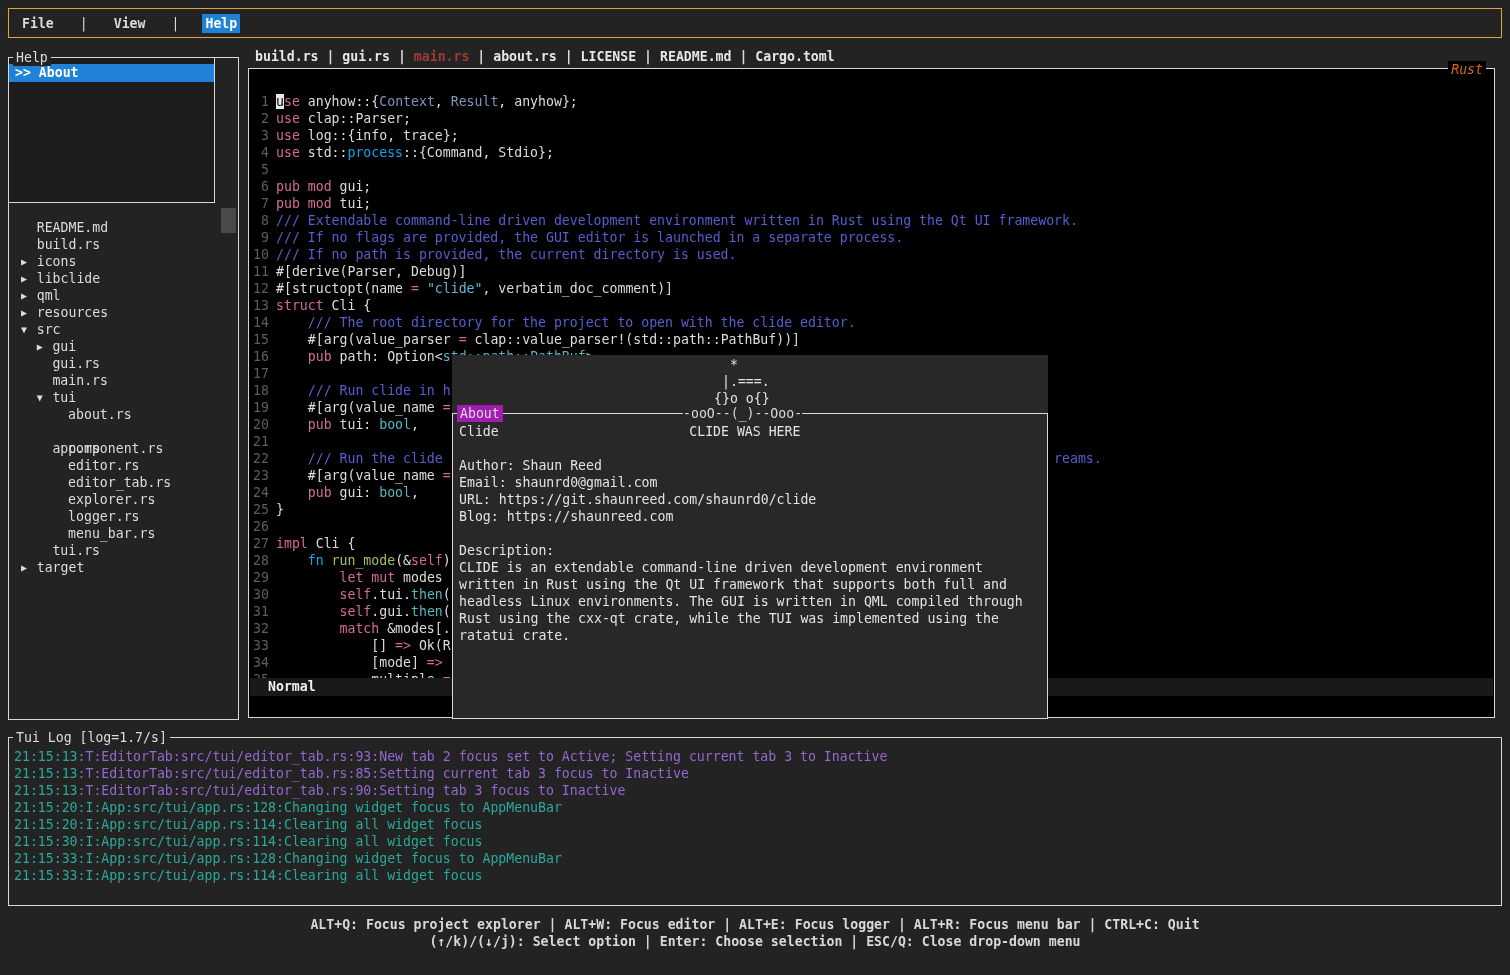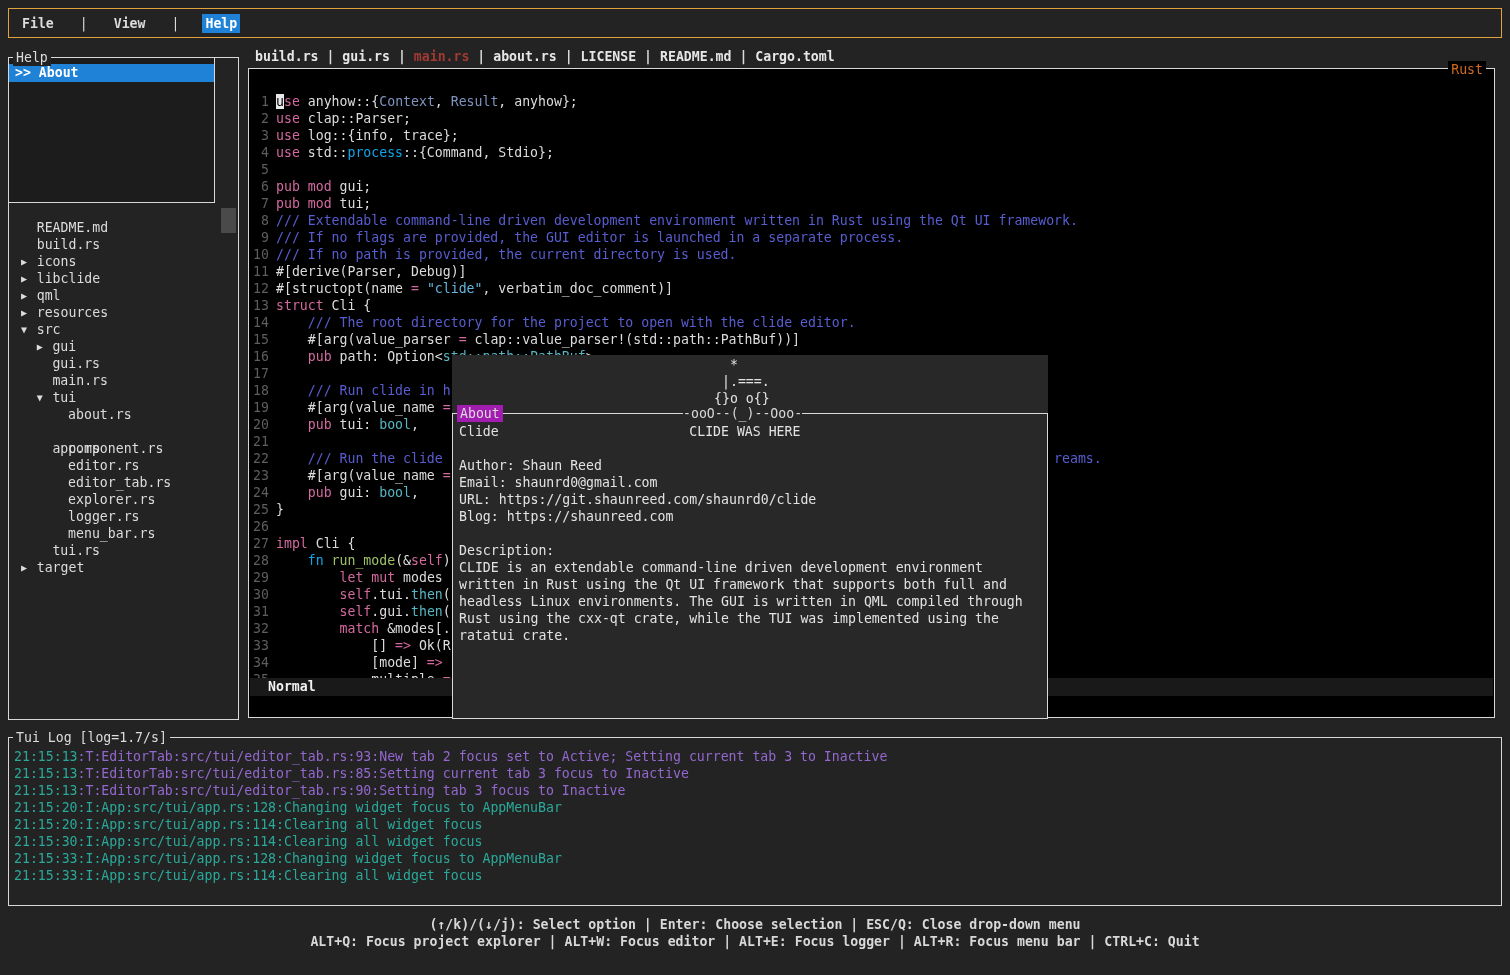--- a/index.html
+++ b/index.html
@@ -45,21 +45,21 @@
   .tab-bar { position:absolute; left:255px; top:48px; height:17px; white-space:pre; font-weight:bold; }
   .tab { color:#e6e6e6; }
   .tab.tab-red { color:#a03a33; }
   .tab-sep { color:#dcdcdc; }
 
   
   .editor-panel {
     position:absolute; left:248px; top:68px; width:1247px; height:650px;
     border:1px solid #d8d8d8; background:#000; z-index:1;
   }
-  .rust-badge { position:absolute; top:-8px; right:8px; color:#d2691e; background:#000; padding:0 3px; }
+  .rust-badge { position:absolute; top:-8px; right:8px; color:#d2691e; background:#000; padding:0 3px;font-style:italic; }
   .code { position:absolute; left:1px; right:1px; top:16px;margin-top:8px; }
   .code-line { height:17px; line-height:17px; white-space:pre; }
   .lnum { display:inline-block; width:19px; margin-right:7px; text-align:right; color:#5e5e5e; }
   .ltext span { white-space:pre; }
   .c-kw{color:#d3699f} .c-pl{color:#dcdcdc} .c-com{color:#585dd0}
   .c-type{color:#56b6c2} .c-gtype{color:#8094c0} .c-fn{color:#0ea5e9}
   .c-name{color:#9fc06a} .c-str{color:#64b5dc}
   .c-cur{background:#e8e8e8;color:#000}
   .normal-bar {
     position:absolute; left:1px; right:1px; top:609px; height:18px;
@@ -211,17 +211,17 @@
         <div class="log-line"><span class="log-time">21:15:13</span><span class="log-trace">:T:EditorTab:src/tui/editor_tab.rs:90:Setting tab 3 focus to Inactive</span></div>
         <div class="log-line"><span class="log-time">21:15:20</span><span class="log-info">:I:App:src/tui/app.rs:128:Changing widget focus to AppMenuBar</span></div>
         <div class="log-line"><span class="log-time">21:15:20</span><span class="log-info">:I:App:src/tui/app.rs:114:Clearing all widget focus</span></div>
         <div class="log-line"><span class="log-time">21:15:30</span><span class="log-info">:I:App:src/tui/app.rs:114:Clearing all widget focus</span></div>
         <div class="log-line"><span class="log-time">21:15:33</span><span class="log-info">:I:App:src/tui/app.rs:128:Changing widget focus to AppMenuBar</span></div>
         <div class="log-line"><span class="log-time">21:15:33</span><span class="log-info">:I:App:src/tui/app.rs:114:Clearing all widget focus</span></div>
       </div>
   </div>
 
   <div class="footer">
+    <div>ALT+Q: Focus project explorer | ALT+W: Focus editor | ALT+E: Focus logger | ALT+R: Focus menu bar | CTRL+C: Quit</div>
     <div>(↑/k)/(↓/j): Select option | Enter: Choose selection | ESC/Q: Close drop-down menu</div>
-    <div>ALT+Q: Focus project explorer | ALT+W: Focus editor | ALT+E: Focus logger | ALT+R: Focus menu bar | CTRL+C: Quit</div>
   </div>
 
 </div>
 
 </body></html>

